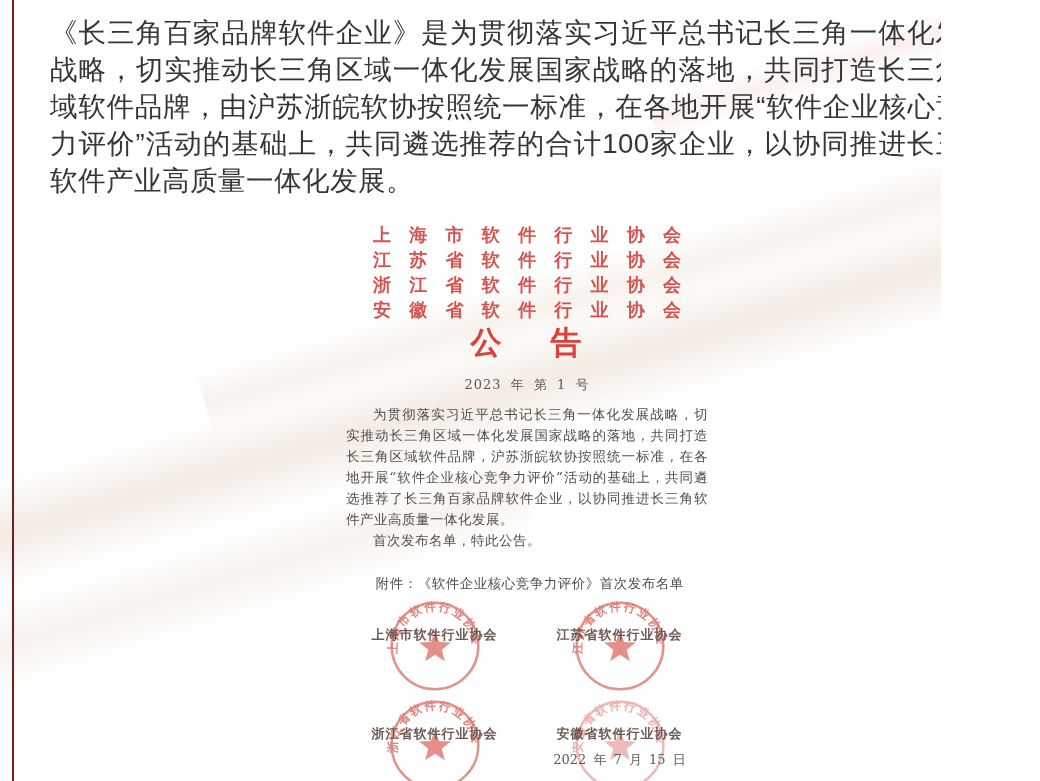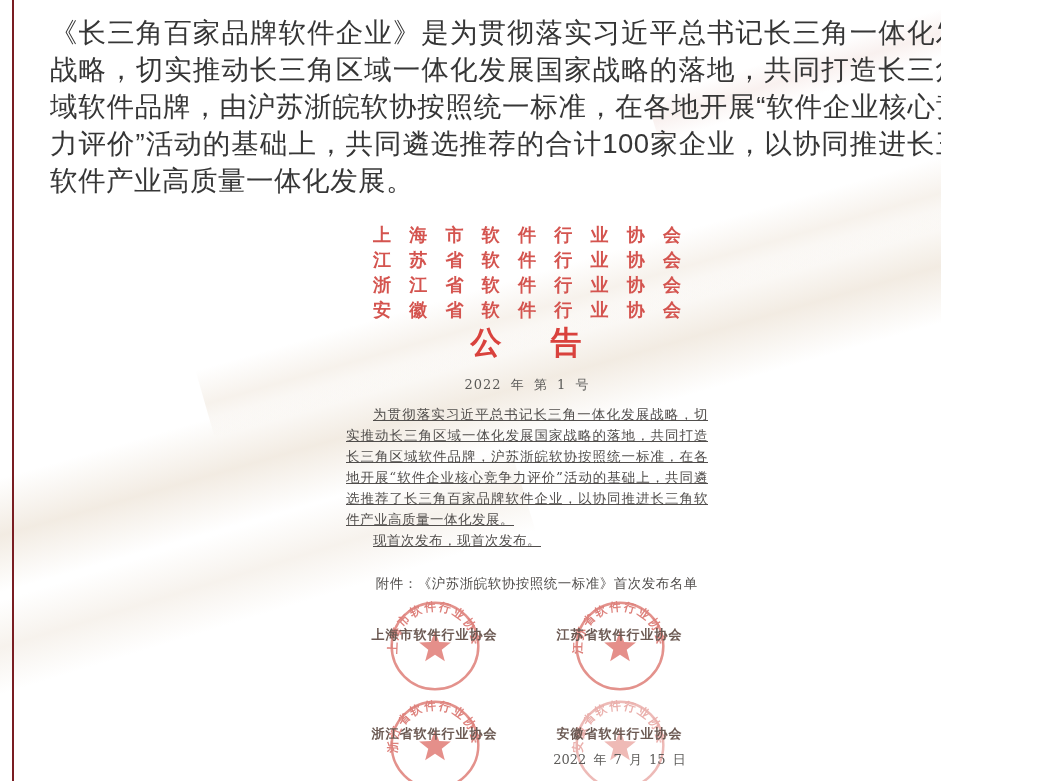--- a/index.html
+++ b/index.html
@@ -39,21 +39,21 @@
                 text-align:justify; text-align-last:justify; white-space:nowrap; }
 
   .notice-title { text-align:center; font-size:31px; font-weight:bold;
                   color:#d9423d; word-spacing:34px; letter-spacing:2px; }
 
   .doc-number { margin-top:12px; text-align:center; font-size:13px; color:#5a5a58;
                 word-spacing:4px; letter-spacing:1px; }
 
   .notice-body { margin-top:10px; width:362px; margin-left:14px; }
   .body-p { margin:0; font-size:13.5px; line-height:21px; color:#514e4c;
-            text-align:justify; letter-spacing:0.5px;text-decoration:underline; }
+            text-align:justify; letter-spacing:0.5px; }
   .body-p.indent { text-indent:2em; }
 
   .attachment { margin:23px 0 0 14px; width:362px; font-size:13.5px; line-height:18px;
                 color:#514e4c; text-indent:2.2em; letter-spacing:0.5px; }
 
   
   .seals-grid { margin-top:4px; display:grid; grid-template-columns:185px 185px;
                 justify-content:center; }
   .seal-cell { position:relative; height:99px; }
   .stamp { position:absolute; left:50%; top:50%; transform:translate(-50%,-50%);
@@ -88,28 +88,28 @@
 
     <div class="assoc-lines">
       <div class="assoc-line">上海市软件行业协会</div>
       <div class="assoc-line">江苏省软件行业协会</div>
       <div class="assoc-line">浙江省软件行业协会</div>
       <div class="assoc-line">安徽省软件行业协会</div>
     </div>
 
     <div class="notice-title">公 告</div>
 
-    <div class="doc-number">2022 年 第 1 号</div>
+    <div class="doc-number">2023 年 第 1 号</div>
 
     <div class="notice-body">
       <p class="body-p indent">为贯彻落实习近平总书记长三角一体化发展战略，切实推动长三角区域一体化发展国家战略的落地，共同打造长三角区域软件品牌，沪苏浙皖软协按照统一标准，在各地开展“软件企业核心竞争力评价”活动的基础上，共同遴选推荐了长三角百家品牌软件企业，以协同推进长三角软件产业高质量一体化发展。</p>
-      <p class="body-p indent">现首次发布，现首次发布。</p>
+      <p class="body-p indent">首次发布名单，特此公告。</p>
     </div>
 
-    <p class="attachment">附件：《沪苏浙皖软协按照统一标准》首次发布名单</p>
+    <p class="attachment">附件：《软件企业核心竞争力评价》首次发布名单</p>
 
     <div class="seals-grid">
 
       <div class="seal-cell">
         <svg class="stamp" viewBox="0 0 120 120">
           <defs>
               <path id="arc0" d="M 18 82 A 46 46 0 1 1 102 82" fill="none"></path>
             </defs>
           <circle cx="60" cy="60" r="52"></circle>
           <polygon points="60,42 65,55.1 79,55.8 68.1,64.6 71.8,78.2 60,70.5 48.2,78.2 51.9,64.6 41,55.8 55,55.1"></polygon>

